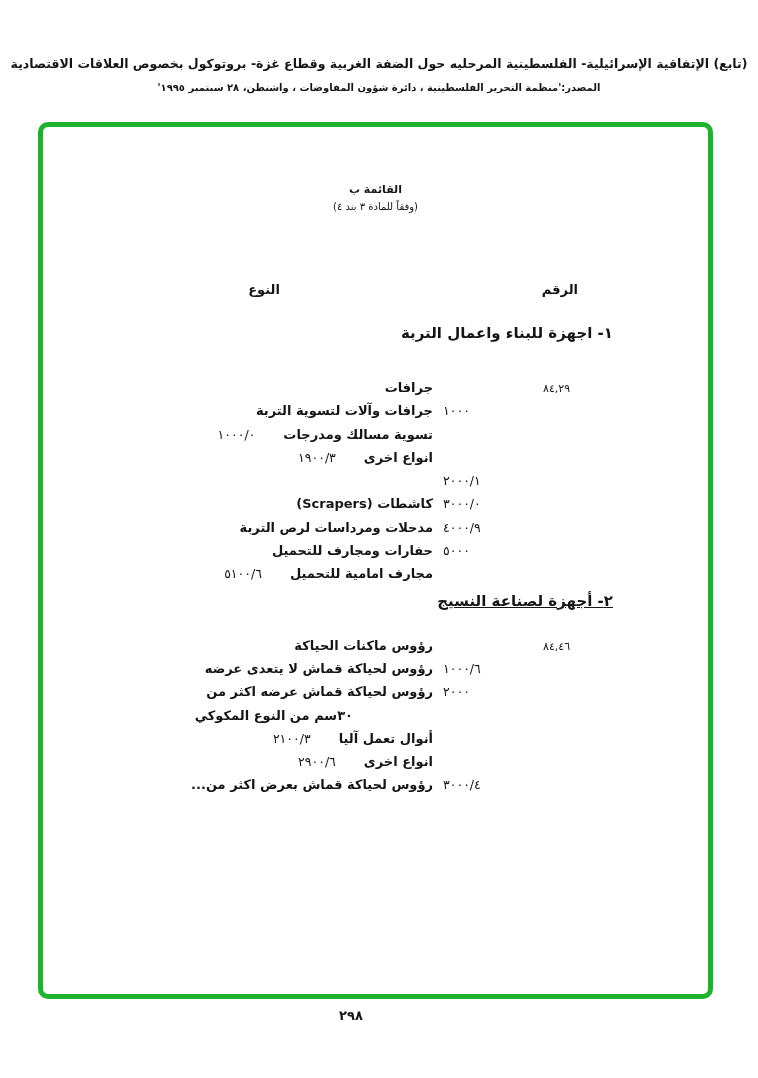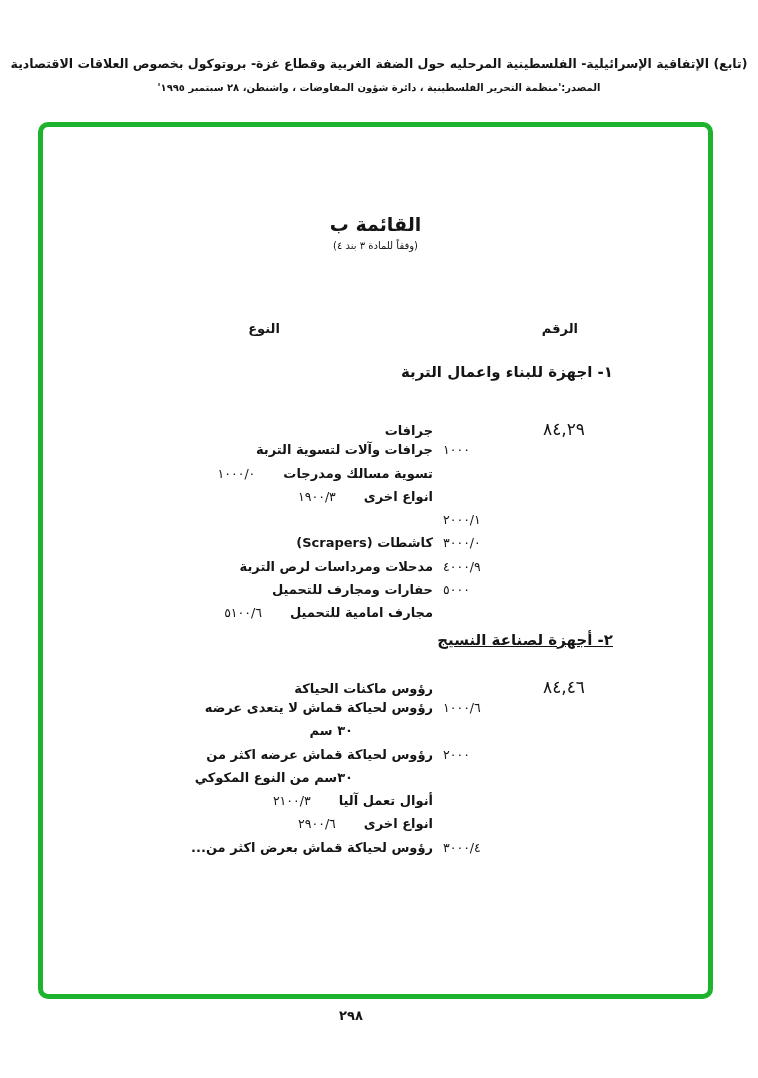--- a/index.html
+++ b/index.html
@@ -10,32 +10,32 @@
   .hdr { position:absolute; top:56px; left:0; right:0; text-align:center; }
   .hdr-1 { font-size:12.5px; font-weight:700; white-space:nowrap; letter-spacing:0; }
   .hdr-2 { font-size:10px; font-weight:700; margin-top:11px; white-space:nowrap; }
 
   
   .green-box {
     position:absolute; left:38px; top:122px; width:665px; height:867px;
     border:5px solid #1db32c; border-radius:10px; background:#fff;
   }
 
-  .list-title { margin-top:86px; text-align:center; font-size:19px; font-weight:700; }
+  .list-title { margin-top:56px; text-align:center; font-size:11px; font-weight:700; }
   .list-subtitle { margin-top:5px; text-align:center; font-size:10px; font-weight:400; }
 
   .col-headers { display:flex; margin-top:70px; font-size:13px; font-weight:700; }
   .col-headers .col-num  { margin-right:130px; }
   .col-headers .col-type { margin-right:262px; }
 
   .sec-heading { font-size:15px; font-weight:700; padding-right:95px; margin-top:27px; margin-bottom:38px; white-space:nowrap; }
   .section + .section .sec-heading { margin-top:2px; margin-bottom:28px;text-decoration:underline; }
 
   .row { display:flex; align-items:baseline; height:23.3px; font-size:13px; font-weight:700; white-space:nowrap; }
-  .c-code { width:165px; flex:none; text-align:left; font-weight:400; font-size:17px; }
+  .c-code { width:165px; flex:none; text-align:left; font-weight:400; font-size:11px; }
   .c-mid  { width:100px; flex:none; text-align:left; font-weight:400; font-size:12.5px; }
   .c-type { flex:1; text-align:right; padding-right:10px; }
   .row.cont .c-type { padding-right:90px; }
   .inline-num { margin-right:28px; font-weight:400; font-size:12.5px; }
 
   .page-num { position:absolute; top:1008px; left:0; right:56px; text-align:center; font-size:13px; font-weight:700; }
 </style>
 </head>
 <body>
 
@@ -111,25 +111,20 @@
             <div class="row code">
               <span class="c-code">٨٤,٤٦</span>
               <span class="c-mid"></span>
               <span class="c-type">رؤوس ماكنات الحياكة</span>
             </div>
             <div class="row mid">
               <span class="c-code"></span>
               <span class="c-mid">١٠٠٠/٦</span>
               <span class="c-type">رؤوس لحياكة قماش لا يتعدى عرضه</span>
             </div>
-            <div class="row cont">
-              <span class="c-code"></span>
-              <span class="c-mid"></span>
-              <span class="c-type">٣٠ سم</span>
-            </div>
             <div class="row mid">
               <span class="c-code"></span>
               <span class="c-mid">٢٠٠٠</span>
               <span class="c-type">رؤوس لحياكة قماش عرضه اكثر من</span>
             </div>
             <div class="row cont">
               <span class="c-code"></span>
               <span class="c-mid"></span>
               <span class="c-type">٣٠سم من النوع المكوكي</span>
             </div>

